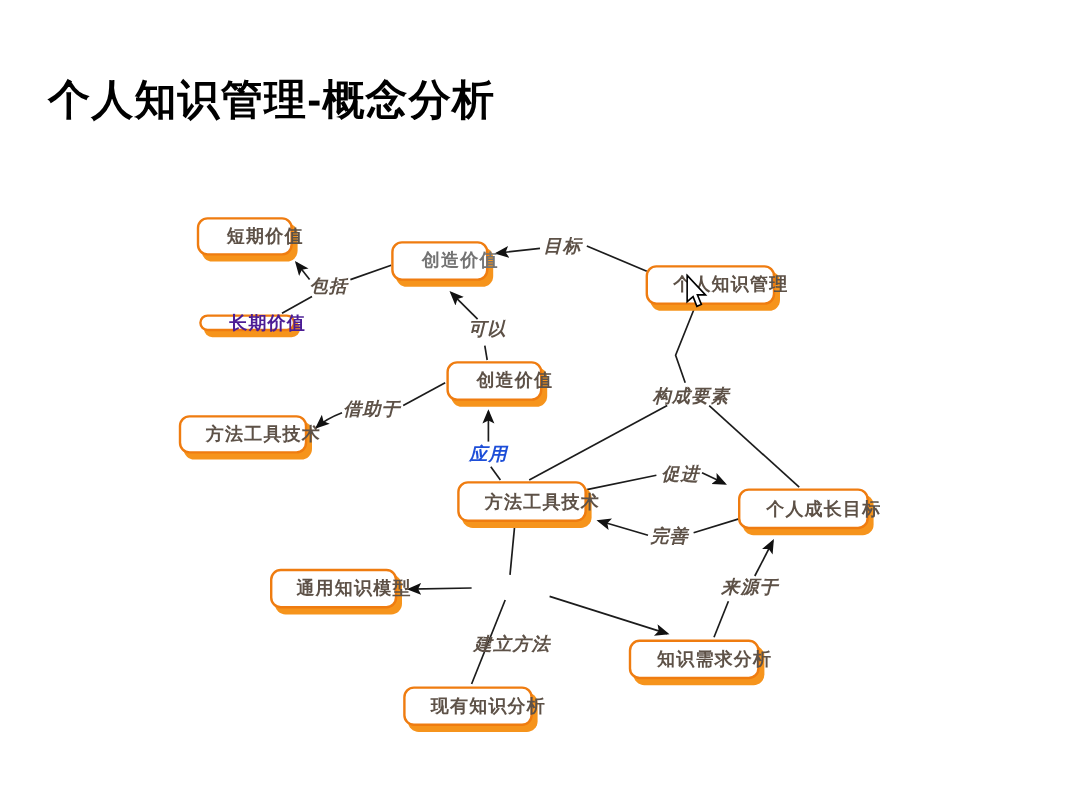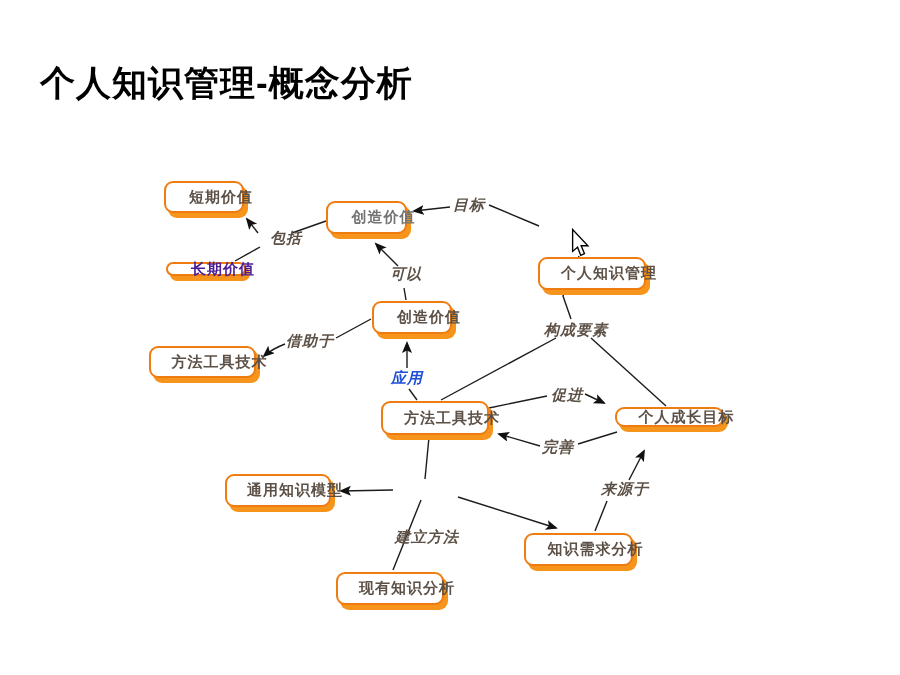--- a/index.html
+++ b/index.html
@@ -70,30 +70,30 @@
         <path d="M458,497 L556,528" class="edge" stroke="#1c1c1c" marker-end="url(#arr)"></path>
         <path d="M595,531 L607,501" class="edge" stroke="#1c1c1c"></path>
         <path d="M629,480 L644,451" class="edge" stroke="#1c1c1c" marker-end="url(#arr)"></path>
       </g>
   </svg>
 
   <div id="nodes">
       <div class="node" style="left: 164px; top: 181px; width: 80px; height: 32px; border-color: rgb(239, 124, 16); box-shadow: rgb(246, 148, 28) 4px 5px 0px; color: rgb(93, 81, 71);">短期价值</div>
       <div class="node" style="left: 326px; top: 201px; width: 81px; height: 33px; border-color: rgb(239, 124, 16); box-shadow: rgb(246, 148, 28) 4px 5px 0px; color: #737373;">创造价值</div>
       <div class="node" style="left: 166px; top: 262px; width: 80px; height: 14px; border-color: rgb(239, 124, 16); box-shadow: rgb(246, 148, 28) 4px 5px 0px; color: #4c1d95;">长期价值</div>
-      <div class="node" style="left: 538px; top: 221px; width: 108px; height: 33px; border-color: rgb(239, 124, 16); box-shadow: rgb(246, 148, 28) 4px 5px 0px; color: rgb(93, 81, 71); margin-top: 36px;">个人知识管理</div>
+      <div class="node" style="left: 538px; top: 221px; width: 108px; height: 33px; border-color: rgb(239, 124, 16); box-shadow: rgb(246, 148, 28) 4px 5px 0px; color: rgb(93, 81, 71);">个人知识管理</div>
       <div class="node" style="left: 372px; top: 301px; width: 80px; height: 33px; border-color: rgb(239, 124, 16); box-shadow: rgb(246, 148, 28) 4px 5px 0px; color: rgb(93, 81, 71);">创造价值</div>
       <div class="node" style="left: 149px; top: 346px; width: 107px; height: 32px; border-color: rgb(239, 124, 16); box-shadow: rgb(246, 148, 28) 4px 5px 0px; color: rgb(93, 81, 71);">方法工具技术</div>
       <div class="node" style="left: 381px; top: 401px; width: 108px; height: 34px; border-color: rgb(239, 124, 16); box-shadow: rgb(246, 148, 28) 4px 5px 0px; color: rgb(93, 81, 71);">方法工具技术</div>
-      <div class="node" style="left: 615px; top: 407px; width: 109px; height: 20px; border-color: rgb(239, 124, 16); box-shadow: rgb(246, 148, 28) 4px 5px 0px; color: rgb(93, 81, 71);">个人成长目标</div>
+      <div class="node" style="left: 615px; top: 407px; width: 109px; height: 34px; border-color: rgb(239, 124, 16); box-shadow: rgb(246, 148, 28) 4px 5px 0px; color: rgb(93, 81, 71);">个人成长目标</div>
       <div class="node" style="left: 225px; top: 474px; width: 106px; height: 33px; border-color: rgb(239, 124, 16); box-shadow: rgb(246, 148, 28) 4px 5px 0px; color: rgb(93, 81, 71);">通用知识模型</div>
       <div class="node" style="left: 336px; top: 572px; width: 108px; height: 33px; border-color: rgb(239, 124, 16); box-shadow: rgb(246, 148, 28) 4px 5px 0px; color: rgb(93, 81, 71);">现有知识分析</div>
       <div class="node" style="left: 524px; top: 533px; width: 109px; height: 33px; border-color: rgb(239, 124, 16); box-shadow: rgb(246, 148, 28) 4px 5px 0px; color: rgb(93, 81, 71);">知识需求分析</div>
       <div class="edge-label" style="left: 453px; top: 196px; color: rgb(93, 81, 71);">目标</div>
-      <div class="edge-label" style="left: 258px; top: 229px; color: rgb(93, 81, 71); margin-left: 12px;">包括</div>
+      <div class="edge-label" style="left: 258px; top: 229px; color: rgb(93, 81, 71);">包括</div>
       <div class="edge-label" style="left: 390px; top: 265px; color: rgb(93, 81, 71);">可以</div>
       <div class="edge-label" style="left: 286px; top: 332px; color: rgb(93, 81, 71);">借助于</div>
       <div class="edge-label" style="left: 391px; top: 369px; color: #1d4ed8;">应用</div>
       <div class="edge-label" style="left: 544px; top: 321px; color: rgb(93, 81, 71);">构成要素</div>
       <div class="edge-label" style="left: 551px; top: 386px; color: rgb(93, 81, 71);">促进</div>
       <div class="edge-label" style="left: 542px; top: 438px; color: rgb(93, 81, 71);">完善</div>
       <div class="edge-label" style="left: 395px; top: 480px; color: rgb(93, 81, 71); margin-top: 48px;">建立方法</div>
       <div class="edge-label" style="left: 601px; top: 480px; color: rgb(93, 81, 71);">来源于</div>
     </div>
 

